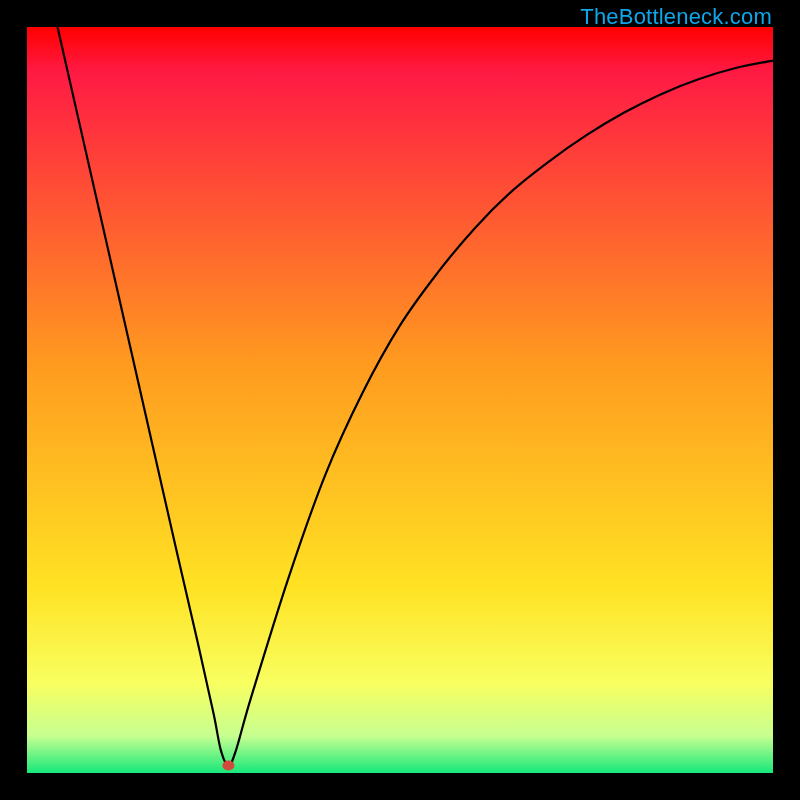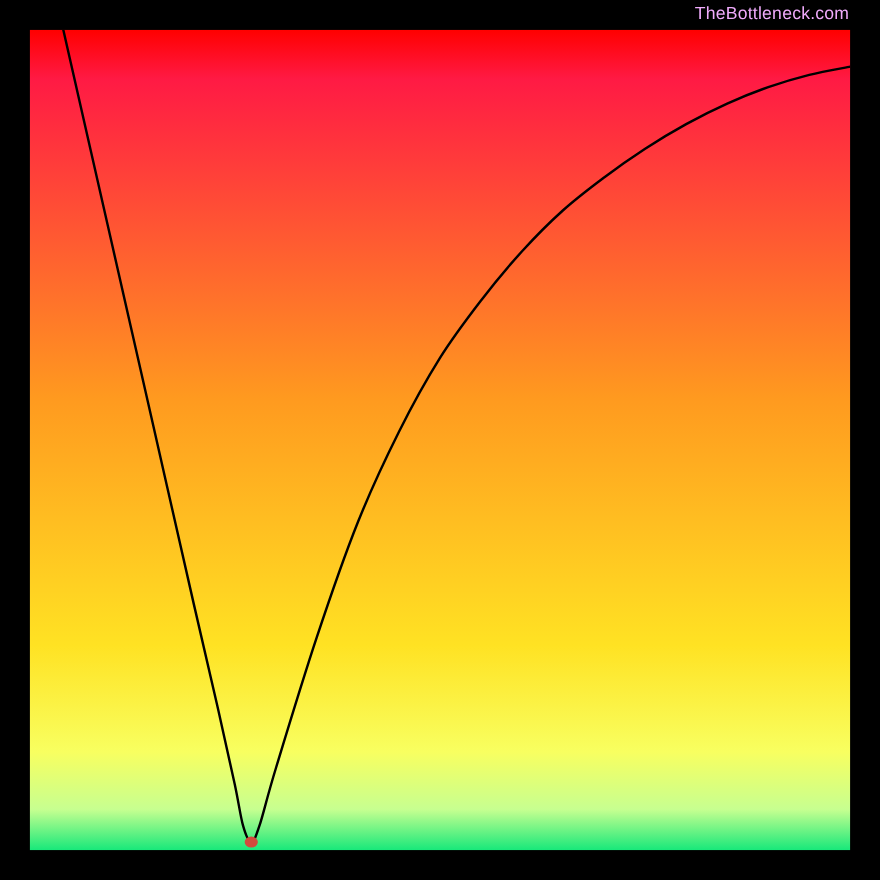--- a/index.html
+++ b/index.html
@@ -8,22 +8,22 @@
     width: 800px;
     height: 800px;
     position: relative;
     background: #000;
   }
   .watermark {
     position: absolute;
     top: 4px;
     right: 28px;
     font-family: Arial, Helvetica, sans-serif;
-    font-size: 16px;
-    color: #f0abfc;
+    font-size: 22px;
+    color: #0ea5e9;
     font-weight: 500;
     letter-spacing: 0.2px;
     margin-left: 46px;
   }
   .plot {
     position: absolute;
     left: 27px;
     top: 27px;
     width: 746px;
     height: 746px;

